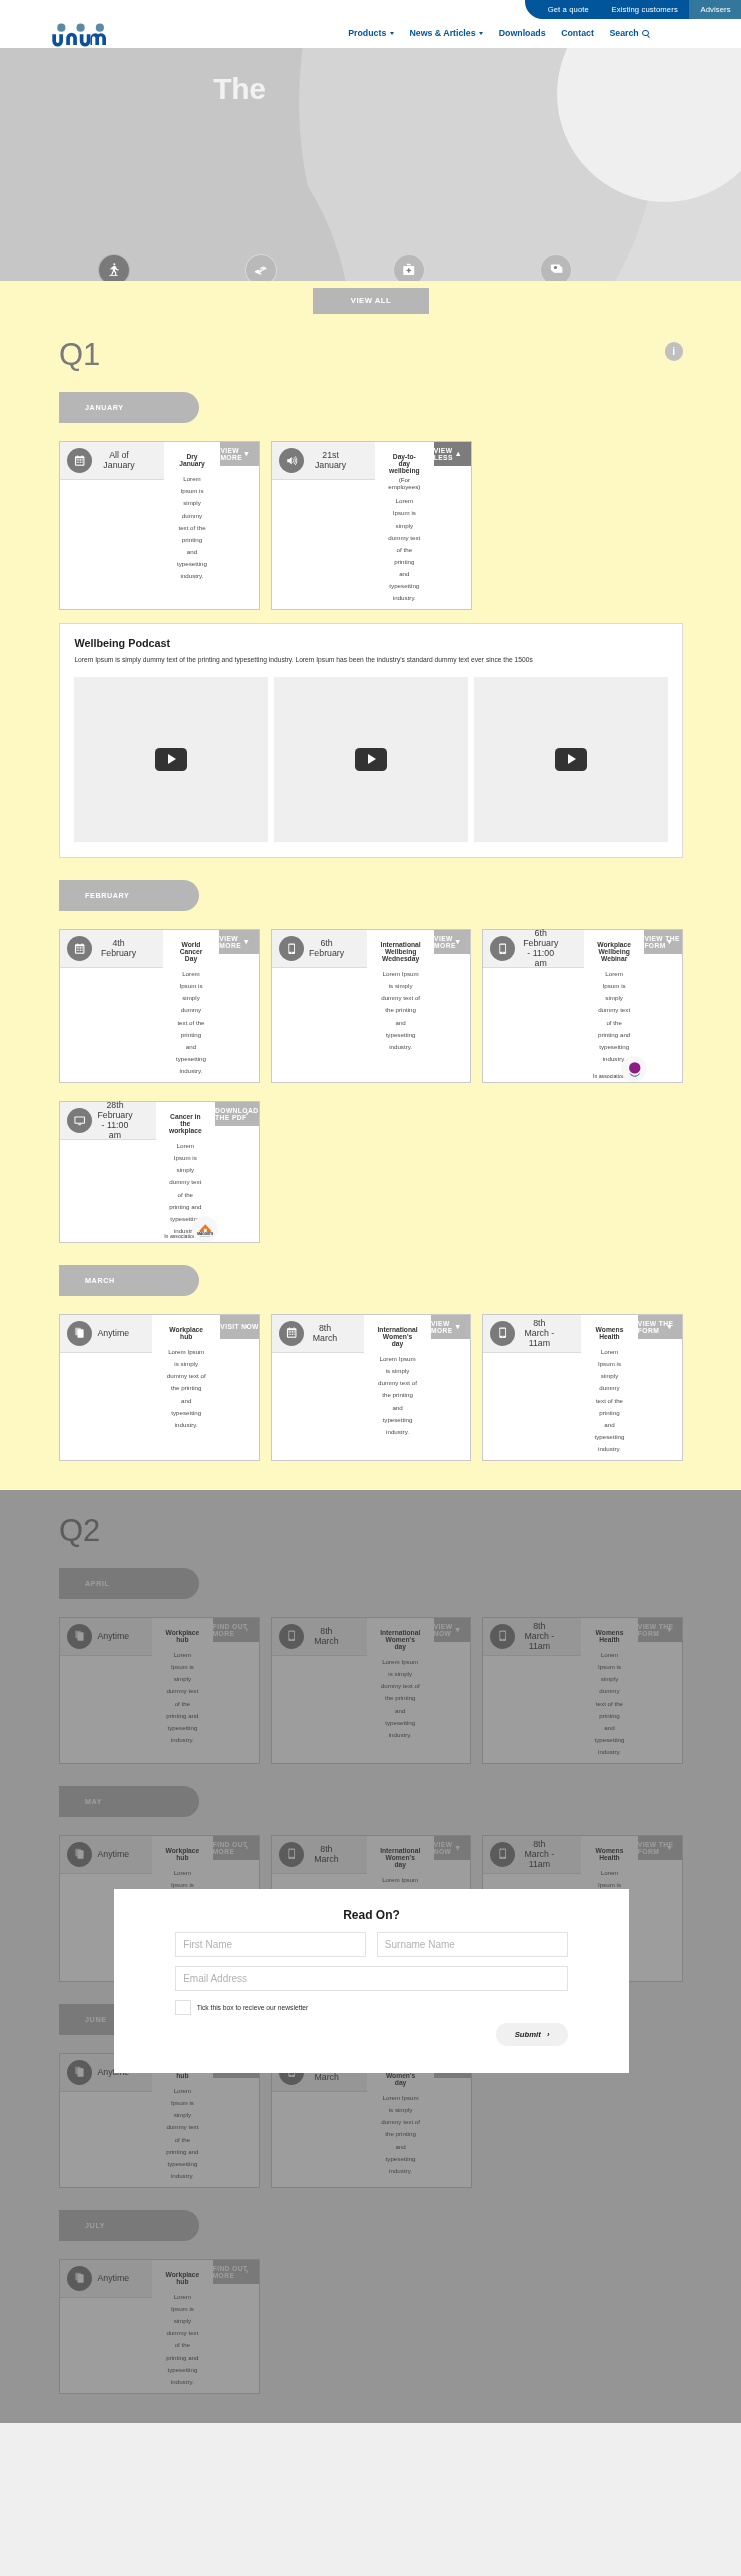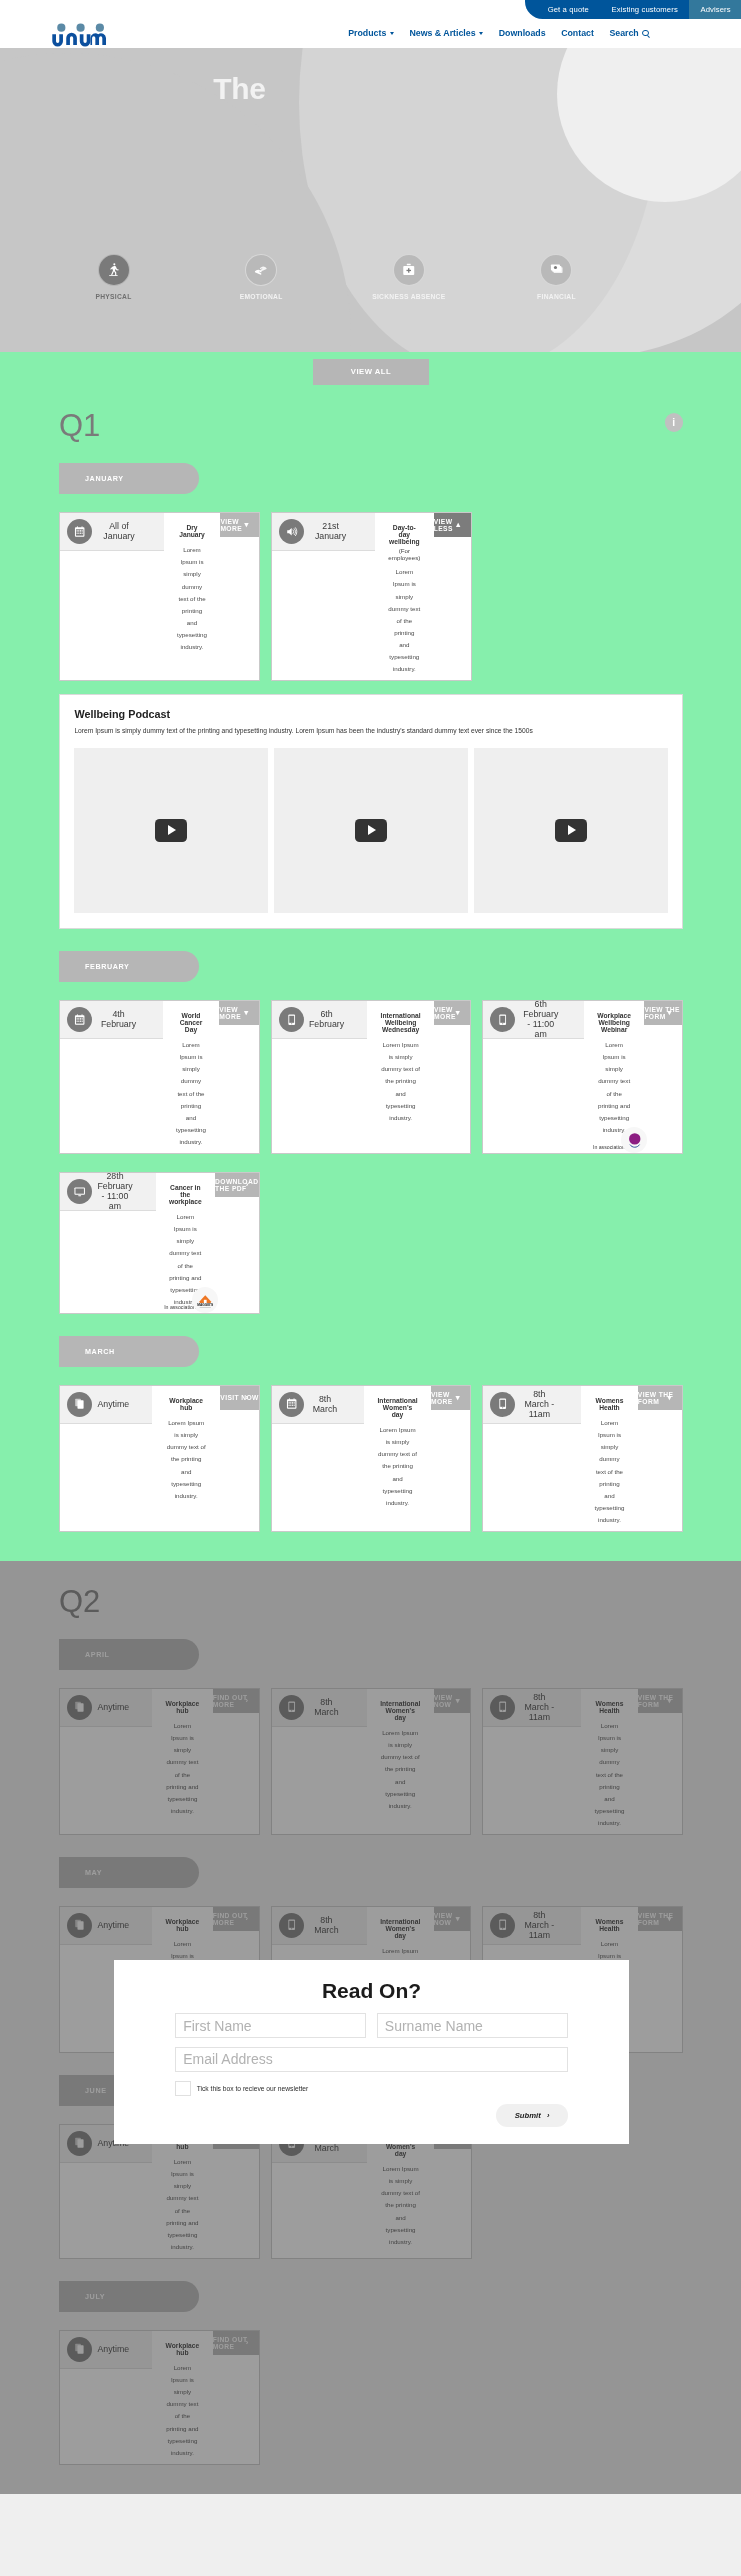--- a/index.html
+++ b/index.html
@@ -41,21 +41,21 @@
   .chev-d {
     width: 0; height: 0; border-left: 2.6px solid transparent;
     border-right: 2.6px solid transparent; border-top: 3.1px solid #00559b;
     display: inline-block; margin-top: 1px;
   }
   .mag { width: 6.7px; height: 6.7px; border: 1px solid #00559b; border-radius: 50%; position: relative; display:inline-block;}
   .mag::after { content:""; position:absolute; width:1px; height:3.1px; background:#00559b; right:-1px; bottom:-2.6px; transform: rotate(-45deg);}
 
   
   .hero {
-    position: relative; height: 304px; background: #c6c6c6; overflow: hidden; text-decoration: underline;
+    position: relative; height: 233px; background: #c6c6c6; overflow: hidden; text-decoration: underline;
   }
   .hero .blob-a {
     position: absolute; right: -82px; top: -155px; width: 464px; height: 464px;
     border-radius: 50%; background: #dcdcdc;
   }
   .hero .blob-b {
     position: absolute; right: 82px; top: -216px; width: 361px; height: 541px;
     border-radius: 50%; background: #d4d4d4;
   }
   .hero .blob-c {
@@ -84,21 +84,21 @@
     border: 0.5px solid rgba(255,255,255,.45);
   }
   .cat.active .bubble { background: #7a7a7a; }
   .cat .lbl {
     margin-top: 7.2px; font-size: 6.7px; font-weight: bold;
     color: #f3f3f3; letter-spacing: 0.3px;
   }
   .cat.active .lbl { color: #6f6f6f; }
 
   
-  .page { position: relative; background: #86efac; }
+  .page { position: relative; background: #fef9c3; }
   .view-all-wrap { text-align: center; padding-top: 7.2px; }
   .view-all {
     display: inline-block; background: #b6b6b6; color: #fff; border: none;
     font-size: 7.7px; font-weight: bold; letter-spacing: 0.5px;
     padding: 8.8px 38px; cursor: pointer;
   }
   .inner { width: 624px; margin: 0 auto; position: relative; }
 
   .q-row { display: flex; align-items: flex-start; justify-content: space-between; padding-top: 25px;}
   .q-title { font-size: 31px; font-weight: normal; color: #7a7a7a; line-height: 1; }
@@ -178,26 +178,26 @@
   
   .dim-section { position: relative; background: #efefef; }
   .dim-overlay {
     position: absolute; inset: 0; background: rgba(60,60,60,.5); z-index: 5; pointer-events: none;
   }
   .dim-section .month-tab { background: #b6b6b6; }
   .modal {
     position: absolute; left: 114px; top: 1608px; width: 515px; height: 184px;
     background: #fff; z-index: 20; padding: 19.6px 61px 0; text-align: center;
   }
-  .modal h2 { font-size: 21px; font-weight: bold; color: #1b1b1b; margin-bottom: 10.3px;}
+  .modal h2 { font-size: 12px; font-weight: bold; color: #1b1b1b; margin-bottom: 10.3px;}
   .modal .lead { font-size: 8.8px; color: #2a2a2a; line-height: 1.55; margin-bottom: 15.5px; }
   .frow { display: flex; gap: 10.3px; margin-bottom: 8.2px; }
   .modal input[type=text] {
     height: 25px; border: 0.5px solid #e2e2e2; background: #fff;
-    font-family: "Liberation Sans", sans-serif; font-size: 14px; color: #333;
+    font-family: "Liberation Sans", sans-serif; font-size: 10px; color: #333;
     padding: 0 7.2px; outline: none; width: 100%;
   }
   .modal input::placeholder { color: #b2b2b2; }
   .cbrow { display: flex; align-items: center; gap: 6.2px; margin-top: 9.3px; }
   .cbox { width: 15.5px; height: 15.5px; border: 0.5px solid #e0e0e0; background:#fff; cursor: pointer; flex:none;}
   .cbrow .cblbl { font-size: 6.7px; color: #2b2b2b; }
   .submit-wrap { display: flex; justify-content: flex-end; margin-top: 7.2px; }
   .submit {
     background: #f0f0f0; border: none; border-radius: 11.3px; height: 23px;
     padding: 0 18.5px; font-size: 7.7px; font-weight: bold; color: #222;

